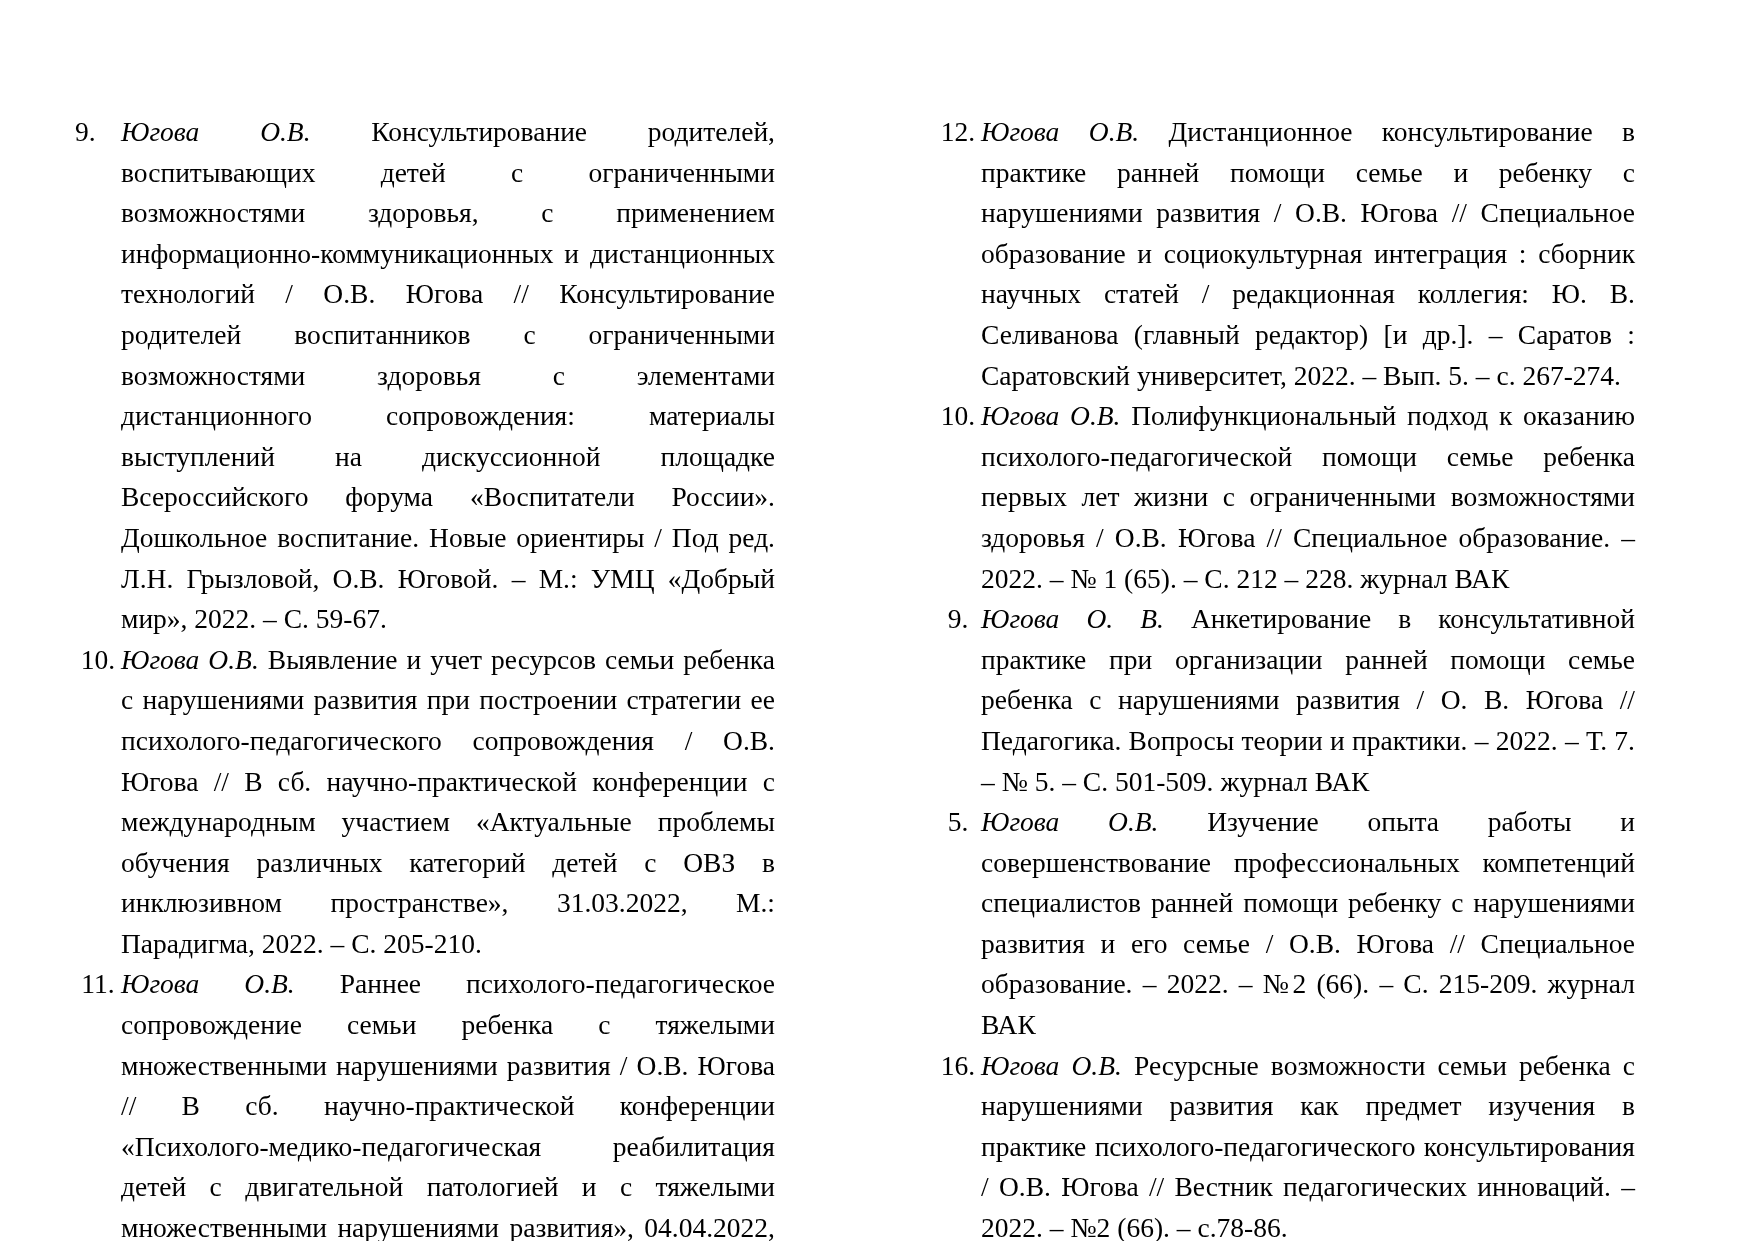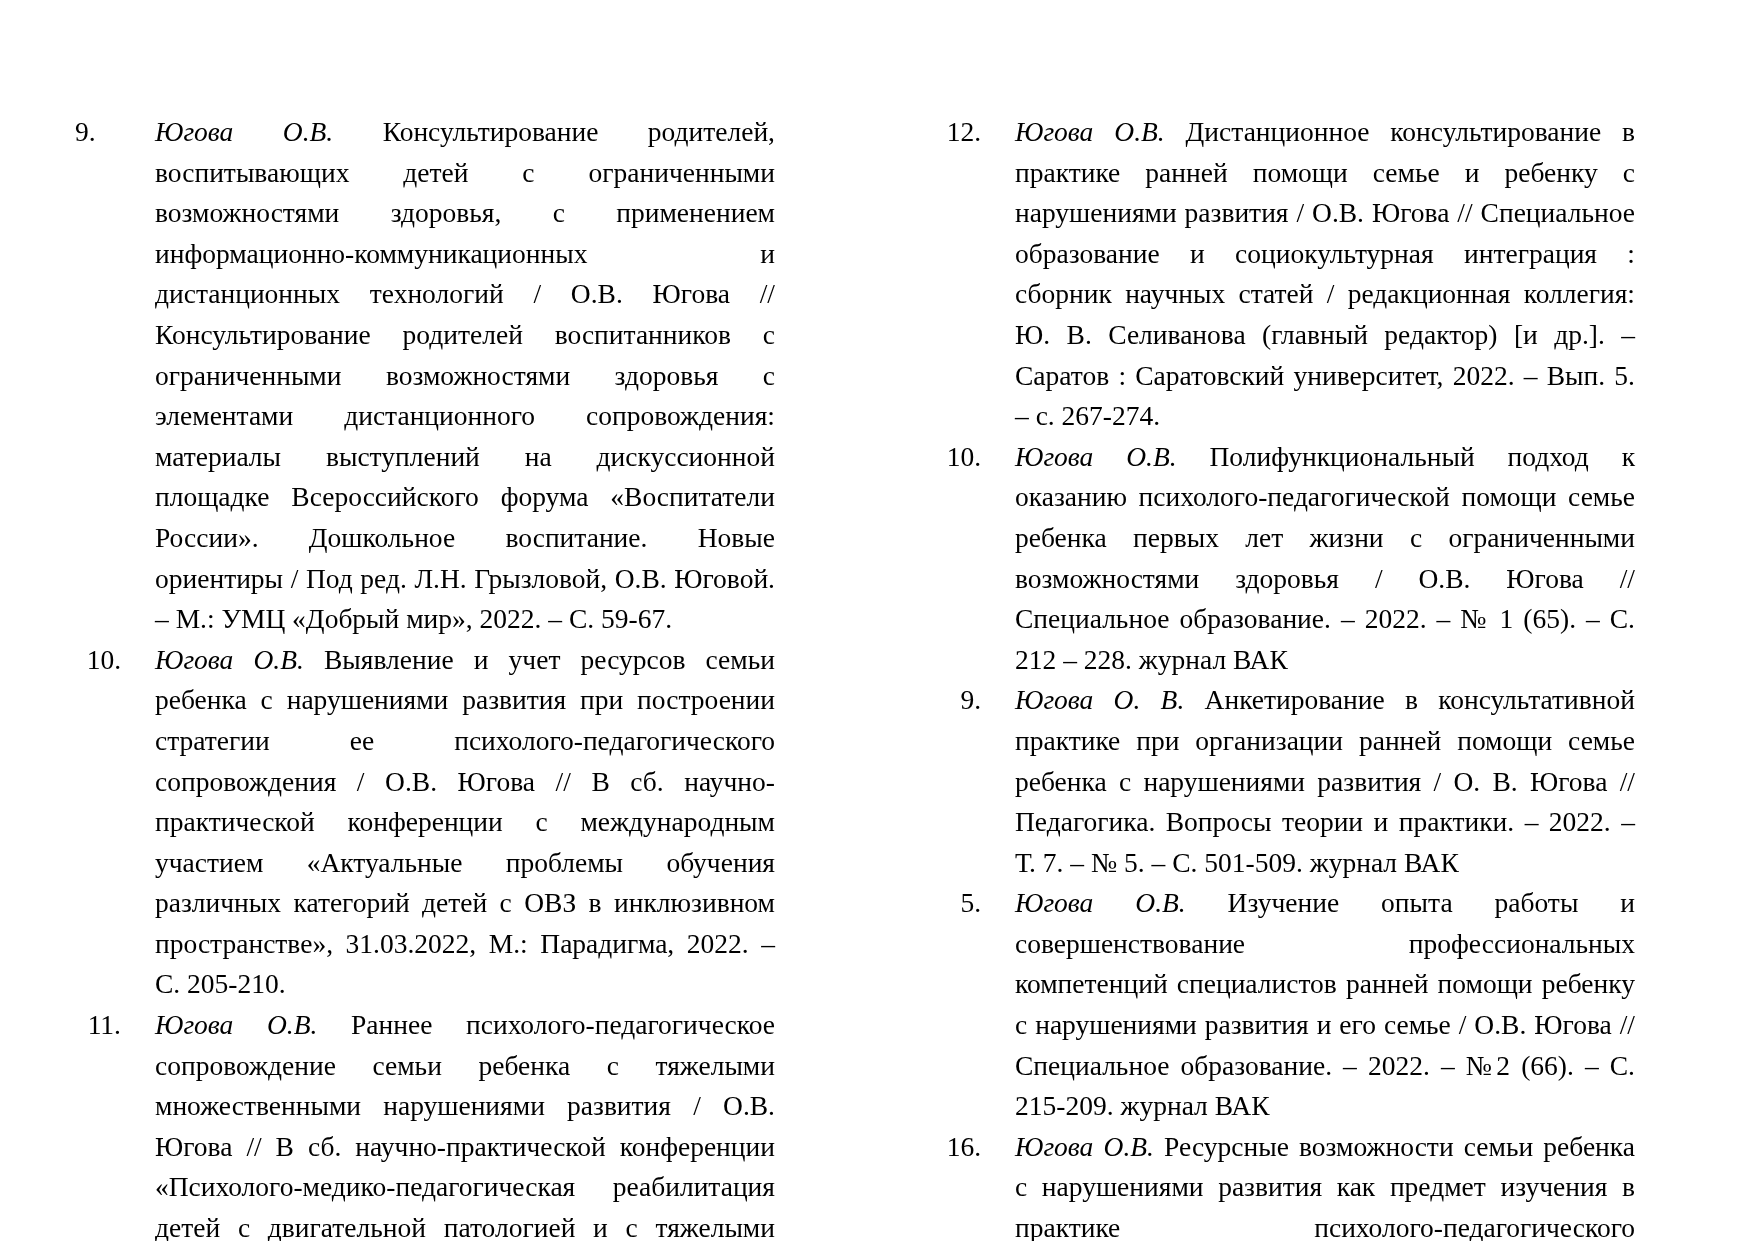--- a/index.html
+++ b/index.html
@@ -47,34 +47,33 @@
     text-align: justify;
     text-justify: inter-word;
     -webkit-hyphens: none;
     hyphens: none;
   }
   li.biblio-item > .marker {
     position: absolute;
     left: 0;
     top: 0;
     width: 46px;
-    text-align: right;
+    text-align: center;
     font-size: 27.5px;
     line-height: 40.6px;
     white-space: nowrap;
   }
   
   li.biblio-item.wide-marker > .marker {
     text-align: left;
   }
   .para {
     display: block;
     text-align: justify;
     text-align-last: left;
-    margin-left: 34px;
   }
   .au {
     font-style: italic;
   }
   .vak {
     font-weight: normal;
   }
 </style>
 </head>
 <body>

